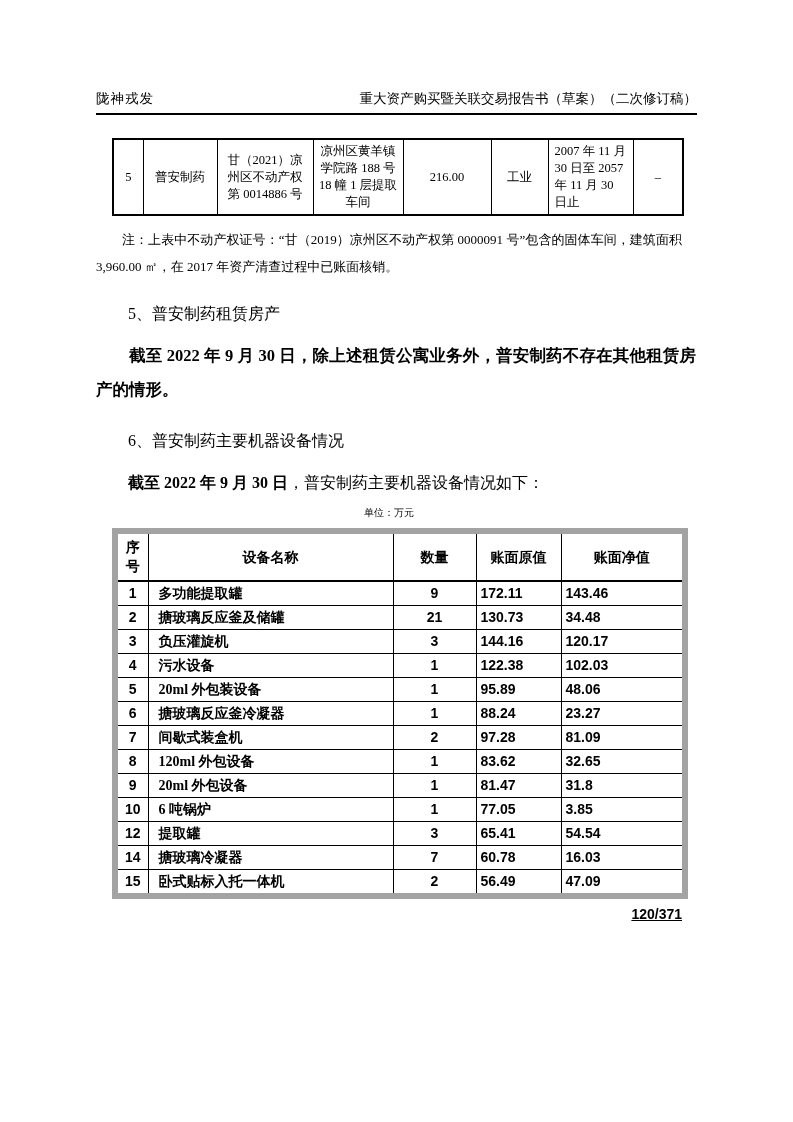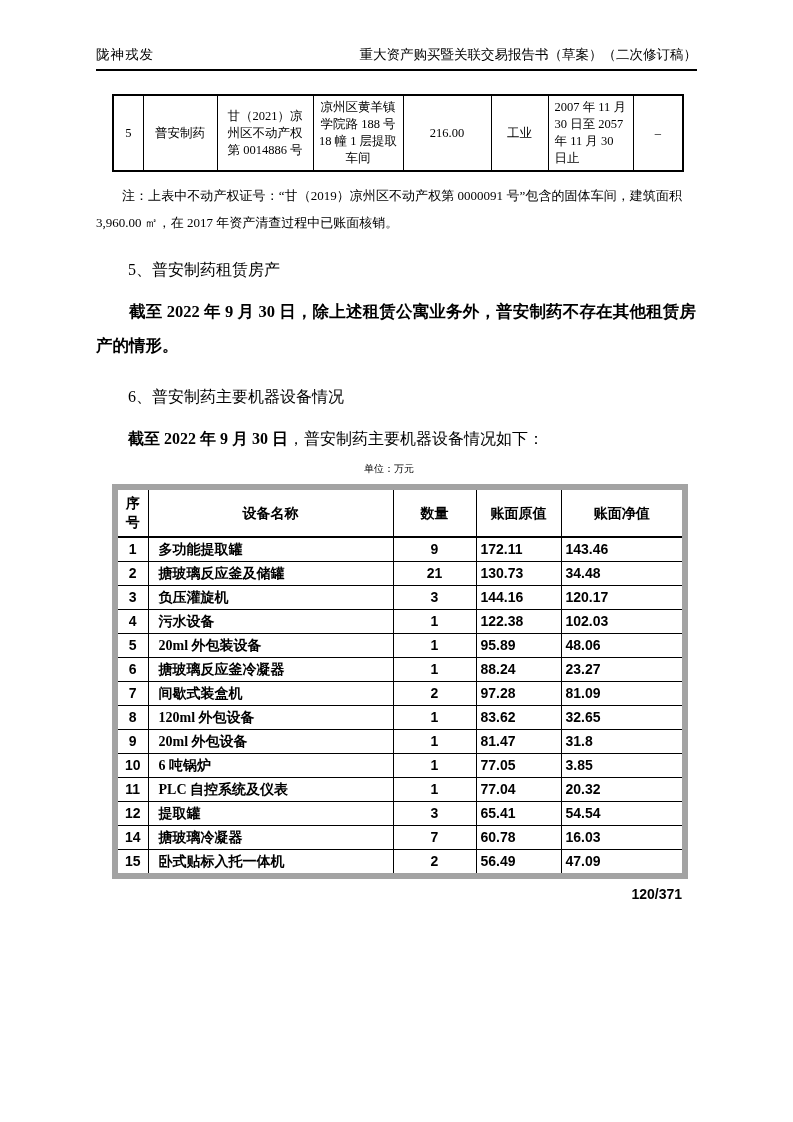--- a/index.html
+++ b/index.html
@@ -5,21 +5,21 @@
   html,body { margin:0; padding:0; background:#888; }
   .page {
     position:relative; width:793px; height:1122px; margin:0 auto;
     background:#ffffff; color:#000;
     font-family:"Liberation Serif","DejaVu Serif",serif;
     box-sizing:border-box; padding:46px 96px 0 96px; overflow:hidden;
   }
   
   .hdr { display:flex; justify-content:space-between; align-items:flex-end;
          border-bottom:2px solid #000; padding-bottom:5px; font-size:13.5px; }
-  .hdr .left  { letter-spacing:1px; }
+  .hdr .left  { letter-spacing:1px;margin-top:44px; }
   
   table { border-collapse:collapse; table-layout:fixed; }
   .prop-table { width:570px; margin:23px 0 0 16px; font-size:12.5px; border:2px solid #000; }
   .prop-table td { border:1px solid #000; text-align:center; vertical-align:middle;
                    padding:3px 4px; line-height:17px; word-break:break-all; }
   .prop-table td.term { text-align:left; padding-left:6px;margin-top:12px; }
   
   .note { width:586px; font-size:13px; line-height:27px; margin:10px 0 0 0;
           text-indent:2em; text-align:justify; }
   
@@ -33,21 +33,21 @@
   
   .equip-table { width:570px; margin:8px 0 0 16px; font-size:14px; border:6px solid #a3a3a3; }
   .equip-table th, .equip-table td { border:1px solid #000; padding:2px 4px; line-height:19px; }
   .equip-table thead th { border-bottom:2px solid #000; font-weight:bold; text-align:center; padding:4px; }
   .equip-table .c { text-align:center; }
   .equip-table .name { text-align:left; padding-left:10px; font-weight:bold; }
   .equip-table .num { font-family:"Liberation Sans","DejaVu Sans",sans-serif; font-weight:bold; }
   .equip-table .r { text-align:left; padding-right:12px; }
   
   .page-num { width:586px; text-align:right; font-weight:bold; font-size:14px;
-              font-family:"Liberation Sans","DejaVu Sans",sans-serif; margin-top:7px; }
+              font-family:"Liberation Sans","DejaVu Sans",sans-serif; margin-top:7px;text-decoration:underline; }
 </style>
 </head>
 <body>
 
 <div class="page">
 
   <div class="hdr">
     <span class="left">陇神戎发</span>
     <span class="right">重大资产购买暨关联交易报告书（草案）（二次修订稿）</span>
   </div>
@@ -180,27 +180,20 @@
     </tr>
 
     <tr>
       <td class="c num">10</td>
       <td class="name">6 吨锅炉</td>
       <td class="c num">1</td>
       <td class="r num">77.05</td>
       <td class="r num">3.85</td>
     </tr>
 
-    <tr>
-      <td class="c num">11</td>
-      <td class="name">PLC 自控系统及仪表</td>
-      <td class="c num">1</td>
-      <td class="r num">77.04</td>
-      <td class="r num">20.32</td>
-    </tr>
 
     <tr>
       <td class="c num">12</td>
       <td class="name">提取罐</td>
       <td class="c num">3</td>
       <td class="r num">65.41</td>
       <td class="r num">54.54</td>
     </tr>
 
 

